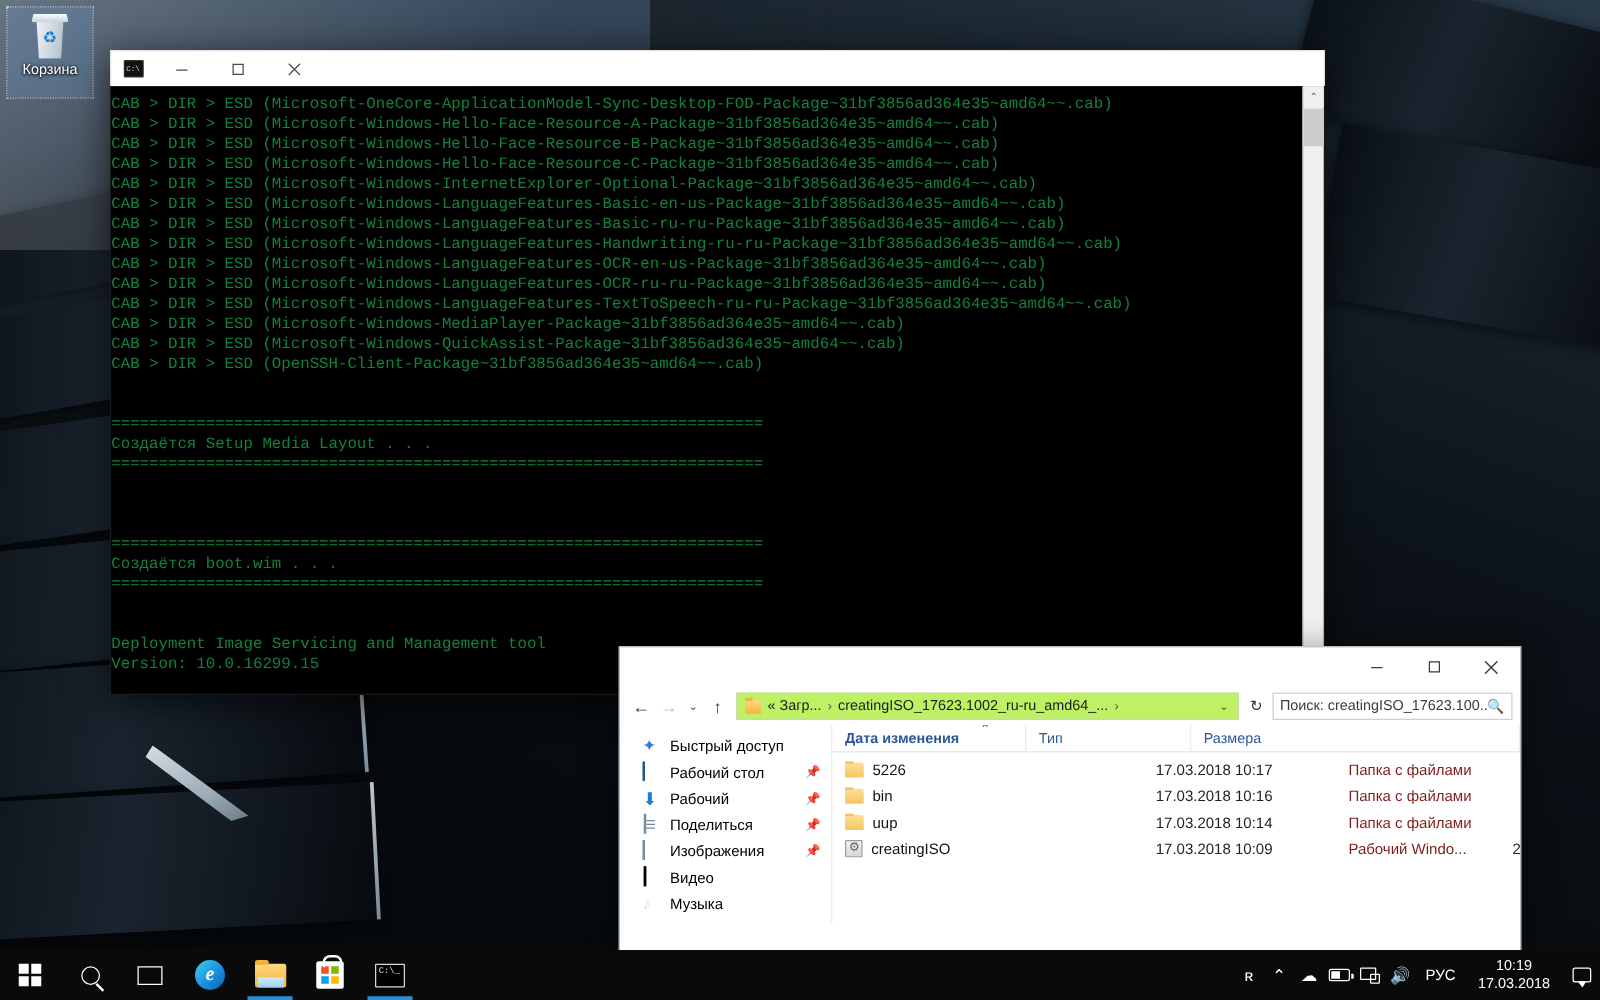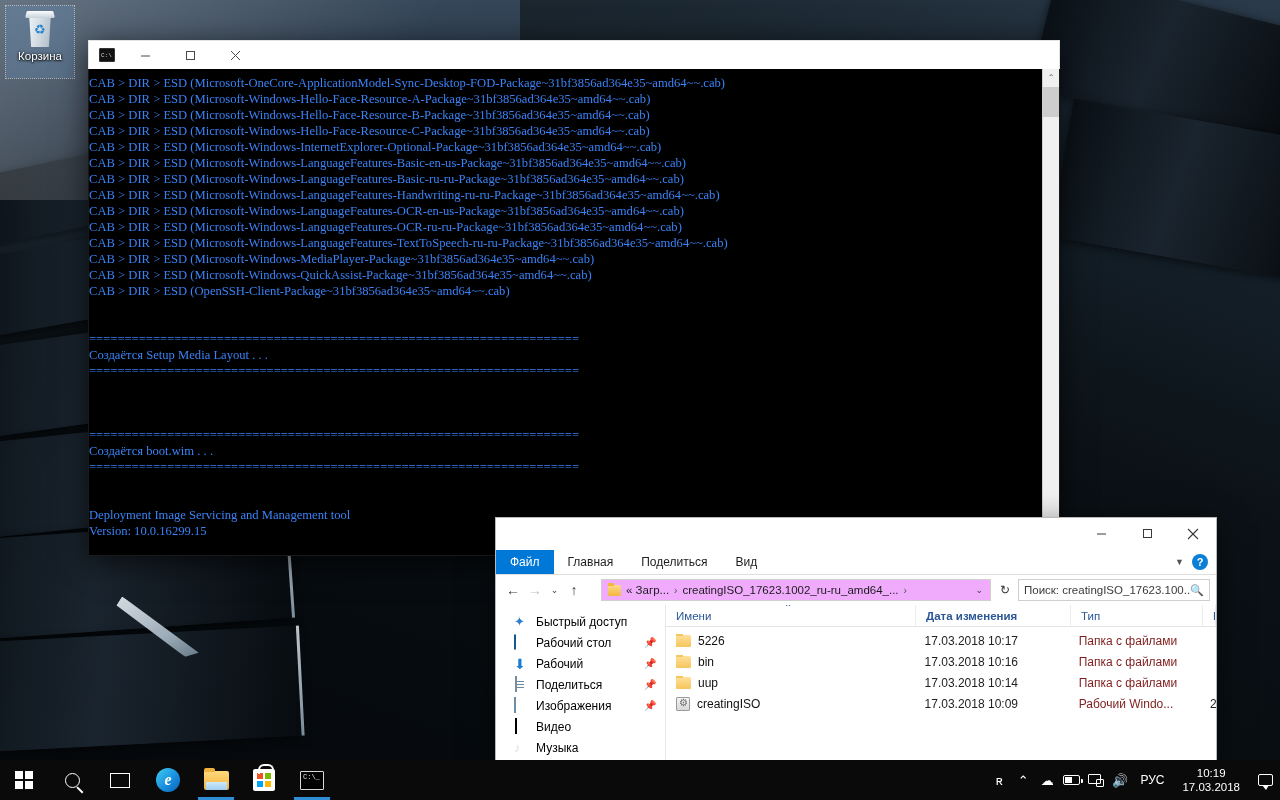--- a/index.html
+++ b/index.html
@@ -103,23 +103,23 @@
   }
   .cmd-btn svg{ display:block; }
 
   .cmd-body {
     position:relative; height:487px; background:#000;
     display:flex;
     border:1px solid #1a1a1a; border-top:none;
   }
   .cmd-text {
     flex:1; overflow:hidden;
-    font-family:Liberation Serif, serif;
+    font-family:Liberation Mono, monospace;
     font-size:12.6px; line-height:16px;
-    color:#3b82f6;
+    color:#15803d;
     padding:6px 0 0 0;
     white-space:pre;
   }
   .cmd-text .ln { display:block; height:16px; padding-left:0; }
   .cmd-scroll {
     width:17px; background:#f0f0f0; position:relative; flex:none;
     border-left:1px solid #d0d0d0;
   }
   .sb-arrow {
     height:17px; width:100%; display:flex; align-items:center; justify-content:center;
@@ -172,22 +172,22 @@
     height:30px; display:flex; align-items:center; gap:0px;
     padding:0 6px; background:#fff;
   }
   .nav-ic {
     width:22px; height:24px; display:flex; align-items:center; justify-content:center;
     color:#3b3b3b; font-size:14px;
   }
   .nav-ic.disabled{ color:#c3c3c3; }
   .nav-ic.small{ width:17px; font-size:9px; }
   .addr-box {
-    flex:1; height:22px; border:1px solid #cfcfcf; background:#f0abfc;
-    display:flex; align-items:center; margin:0 4px 0 16px; min-width:0;
+    flex:1; height:22px; border:1px solid #cfcfcf; background:#bef264;
+    display:flex; align-items:center; margin:0 4px 0 4px; min-width:0;
   }
   .addr-folder {
     width:13px; height:11px; margin:0 5px 0 6px; flex:none;
     background:linear-gradient(180deg,#ffd98a,#f0b73f);
     border-radius:1px 2px 1px 1px; position:relative;
   }
   .addr-folder::before{
     content:""; position:absolute; left:0; top:-2px; width:6px; height:3px;
     background:#f0b73f; border-radius:1px 1px 0 0;
   }
@@ -470,30 +470,20 @@
           </svg>
       </div>
       <div class="exp-btn close">
         <svg width="12" height="12" viewBox="0 0 12 12">
             <line x1="1" y1="1" x2="11" y2="11" stroke="#3a3a3a" stroke-width="1.1"></line>
             <line x1="11" y1="1" x2="1" y2="11" stroke="#3a3a3a" stroke-width="1.1"></line>
           </svg>
       </div>
     </div>
 
-    <div class="ribbon">
-      <div class="rb-file">Файл</div>
-      <div class="rb-tab">Главная</div>
-      <div class="rb-tab">Поделиться</div>
-      <div class="rb-tab">Вид</div>
-      <div class="rb-right">
-        <div class="rb-chevron">▼</div>
-        <div class="rb-help">?</div>
-      </div>
-    </div>
 
     <div class="addrbar">
       <div class="nav-ic">←</div>
       <div class="nav-ic disabled">→</div>
       <div class="nav-ic small">⌄</div>
       <div class="nav-ic">↑</div>
       <div class="addr-box">
         <div class="addr-folder"></div>
         <span class="crumb">« Загр...</span>
         <span class="crumb-sep">›</span>
@@ -539,21 +529,20 @@
             <span>Видео</span>
           </div>
           <div class="nav-item">
             <span class="ni-ic"><span class="ic-mus">♪</span></span>
             <span>Музыка</span>
           </div>
         </div>
       <div class="filelist">
         <div class="col-head">
           <div class="sort-mark">⌃</div>
-          <div class="ch name">Имени</div>
           <div class="ch date">Дата изменения</div>
           <div class="ch type">Тип</div>
           <div class="ch size">Размера</div>
         </div>
         <div id="file-rows">
             <div class="row">
               <div class="cell name">
                 <span class="folder-ic"></span>
                 <span>5226</span>
               </div>

